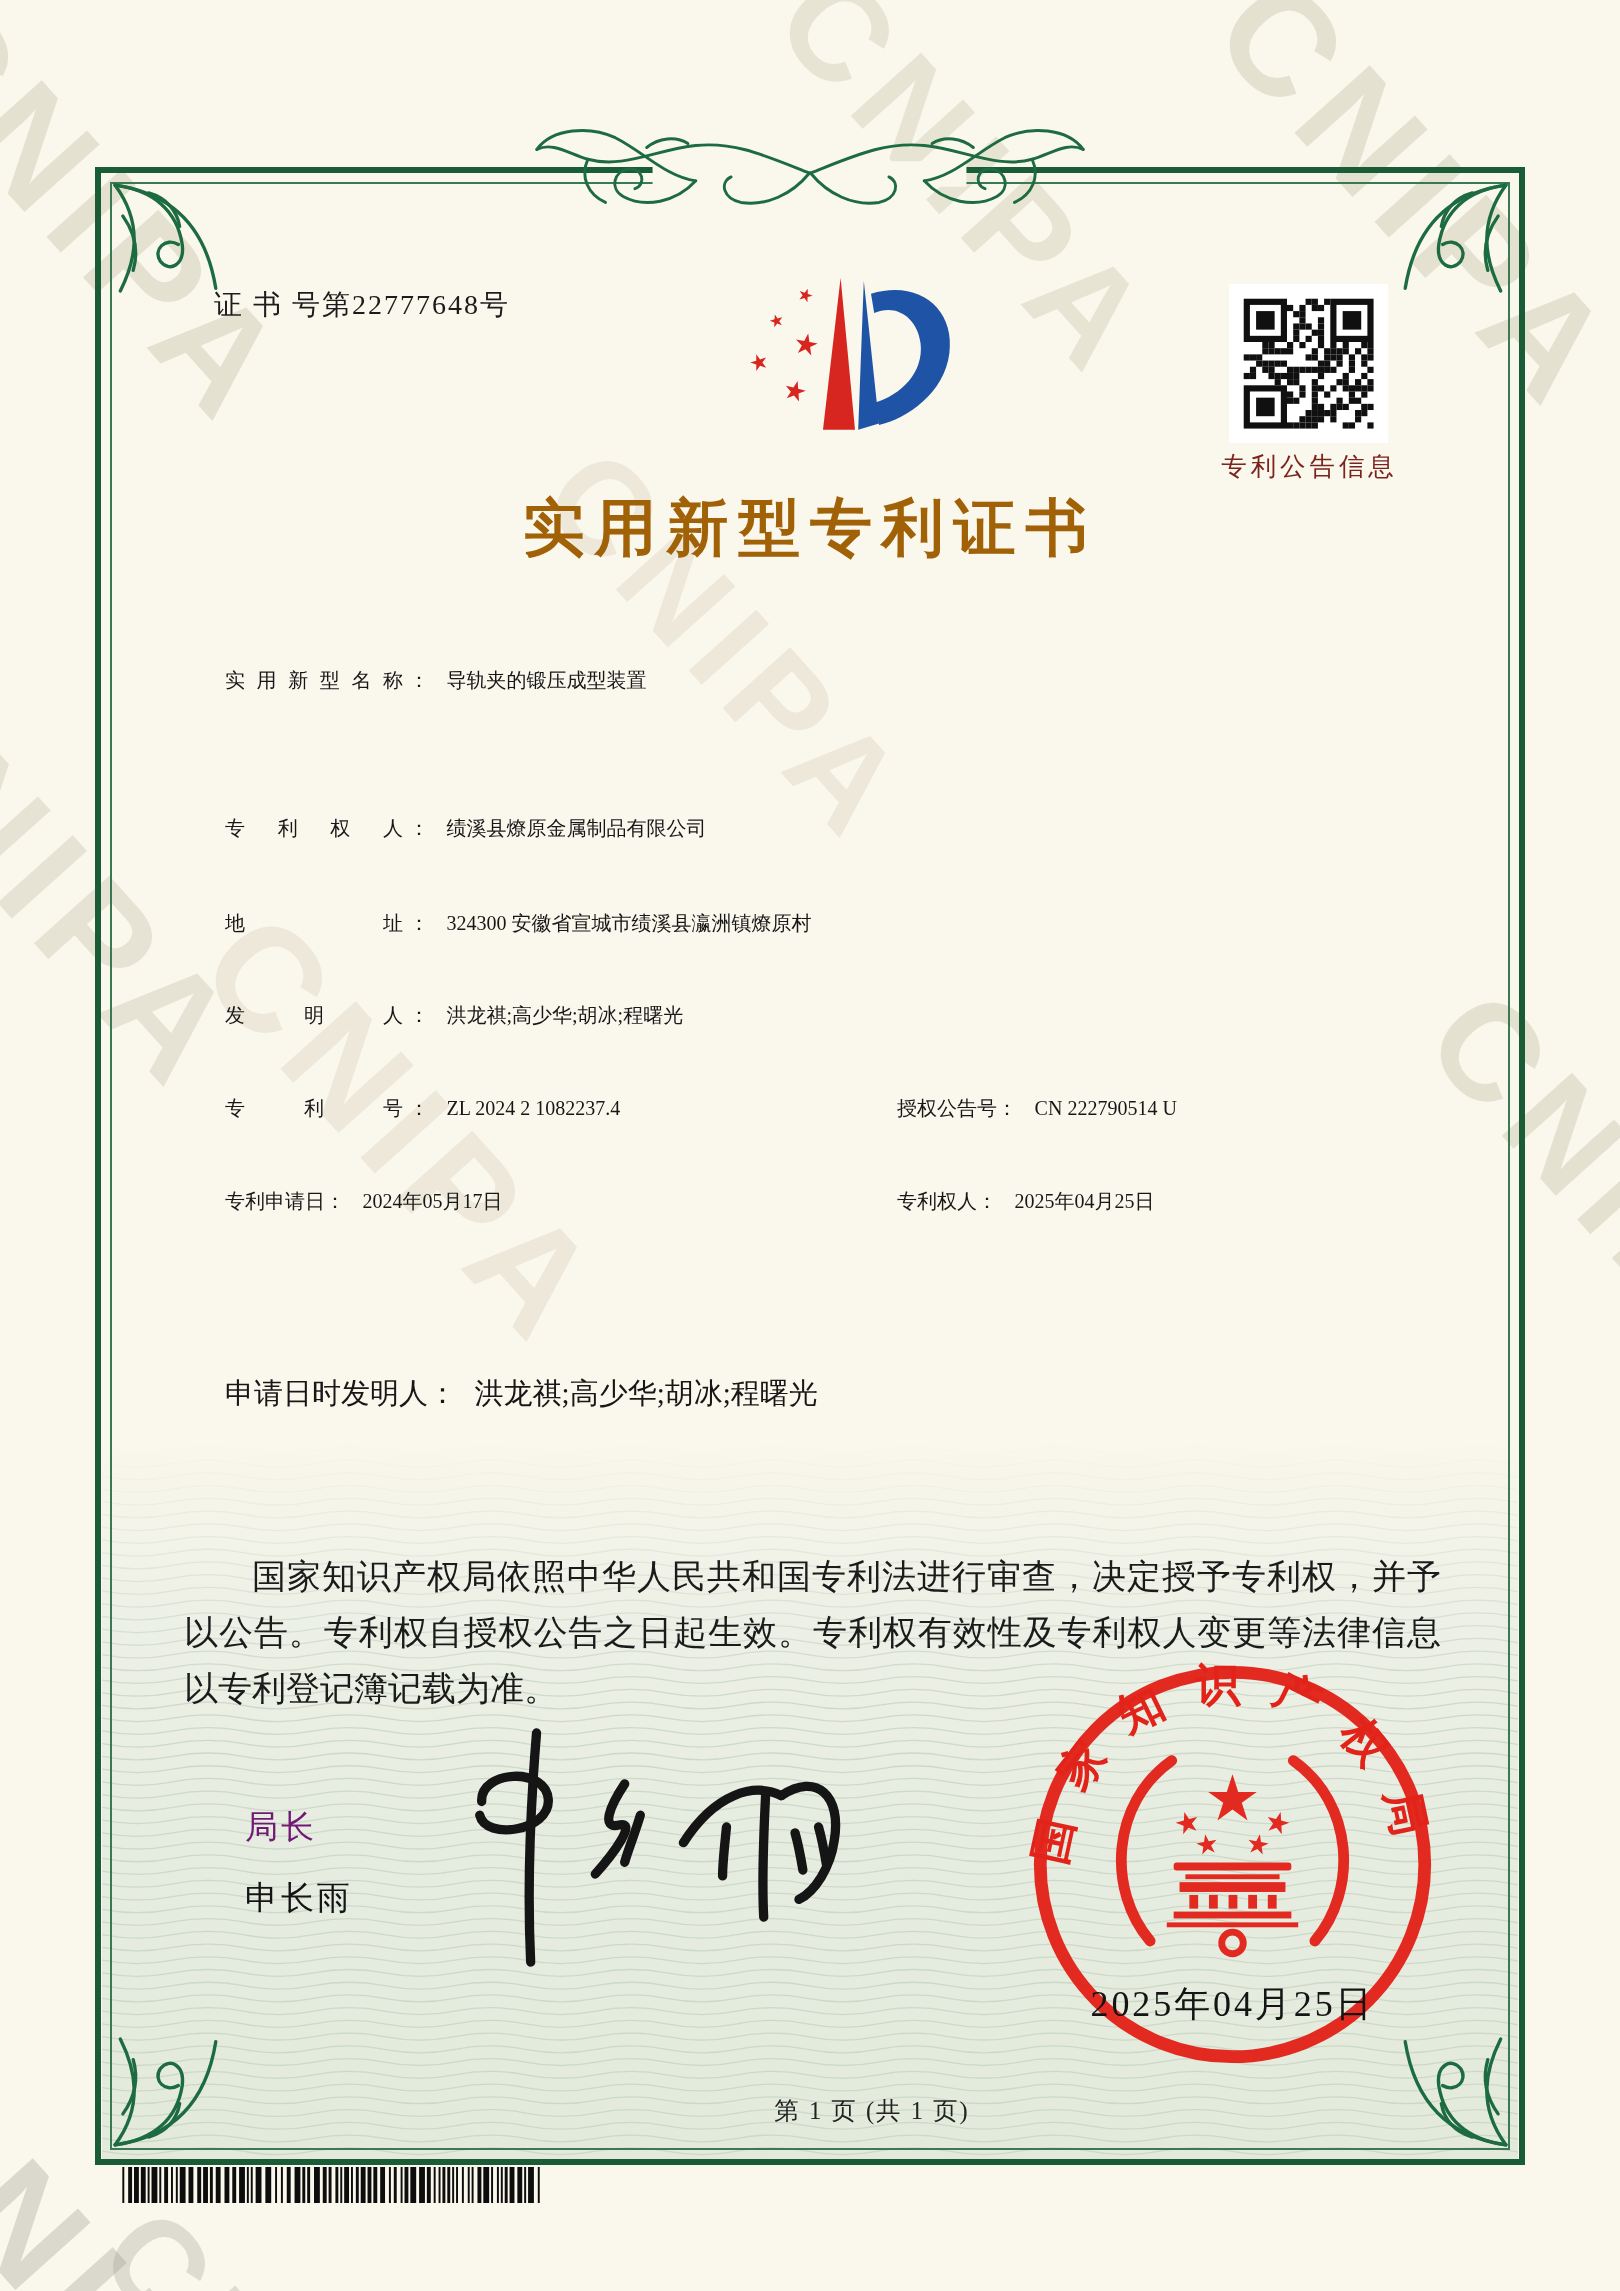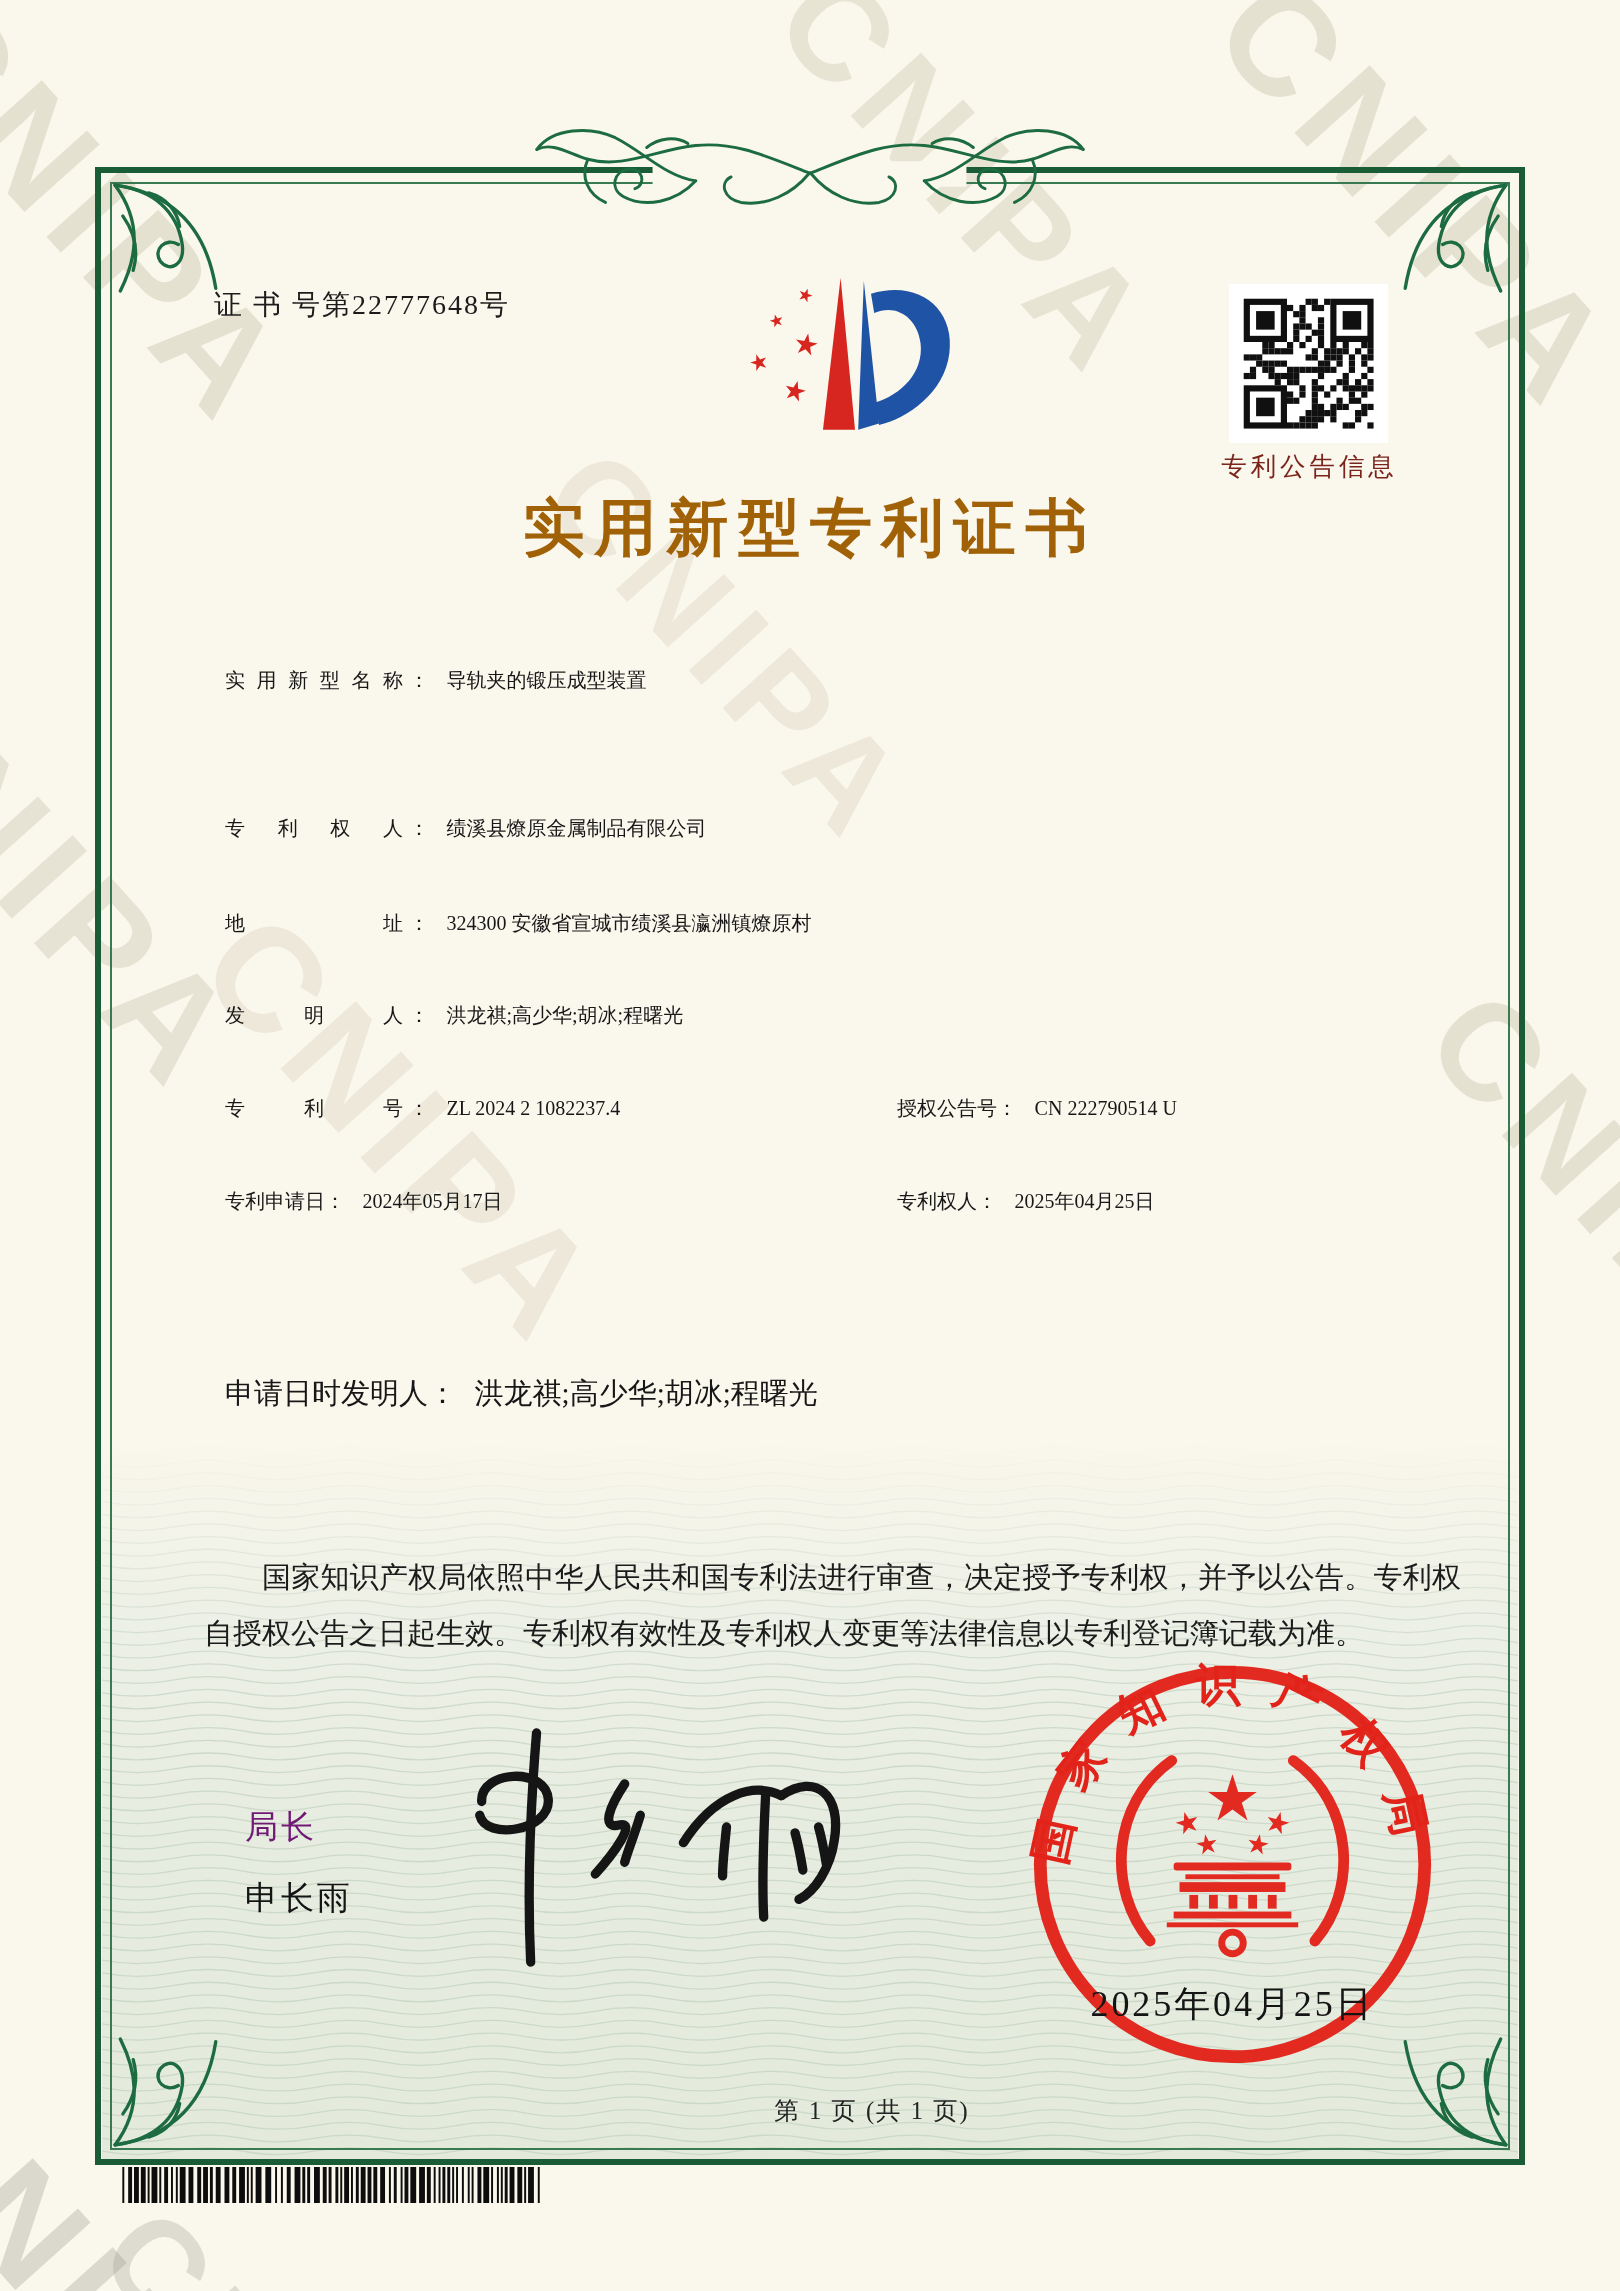--- a/index.html
+++ b/index.html
@@ -36,22 +36,22 @@
   .title { position:absolute; left:0; width:1620px; top:486px; text-align:center;
            font-size:62px; font-weight:bold; color:#a16207; letter-spacing:9.8px; }
 
   .frow { position:absolute; left:225px; font-size:20px; color:#171717; white-space:nowrap; }
   .jlabel { display:inline-block; width:178px; text-align:justify; text-align-last:justify; }
   .colon { margin-left:5.9px; }
   .val { margin-left:17.6px; }
   .col2 { position:absolute; left:672px; top:0; }
   .small-label { font-size:29px; }
 
-  .legal { position:absolute; left:184px; top:1549px; width:1257px; font-size:29px; line-height:56px;
-           color:#1b1b1b; text-align:justify; text-indent:2em;margin-left:20px; }
+  .legal { position:absolute; left:184px; top:1549px; width:1257px; font-size:34px; line-height:56px;
+           color:#1b1b1b; text-align:justify; text-indent:2em; }
 
   .officer-title { position:absolute; left:245px; top:1805px; font-size:33px; color:#701a75;
                    font-family:"Liberation Sans","DejaVu Sans",sans-serif; letter-spacing:2.9px; }
   .officer-name  { position:absolute; left:245px; top:1876px; font-size:33px; color:#141414;
                    font-family:"Liberation Sans","DejaVu Sans",sans-serif; letter-spacing:2.9px; }
   .signature { position:absolute; left:421px; top:1723px; }
 
   .seal { position:absolute; left:1002px; top:1634px; }
   .seal-date { position:absolute; left:1002px; top:1980px; width:461px; text-align:center;
                font-size:36px; color:#141414; letter-spacing:2.9px; }

